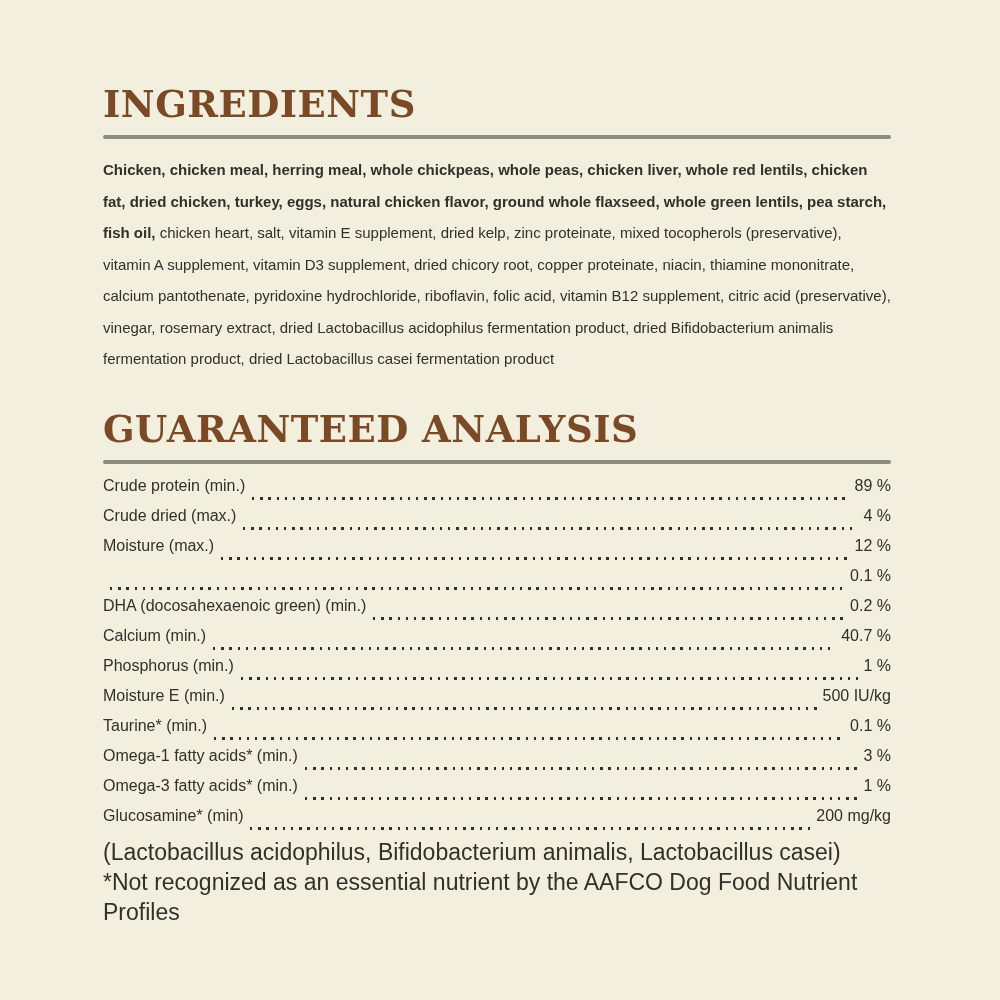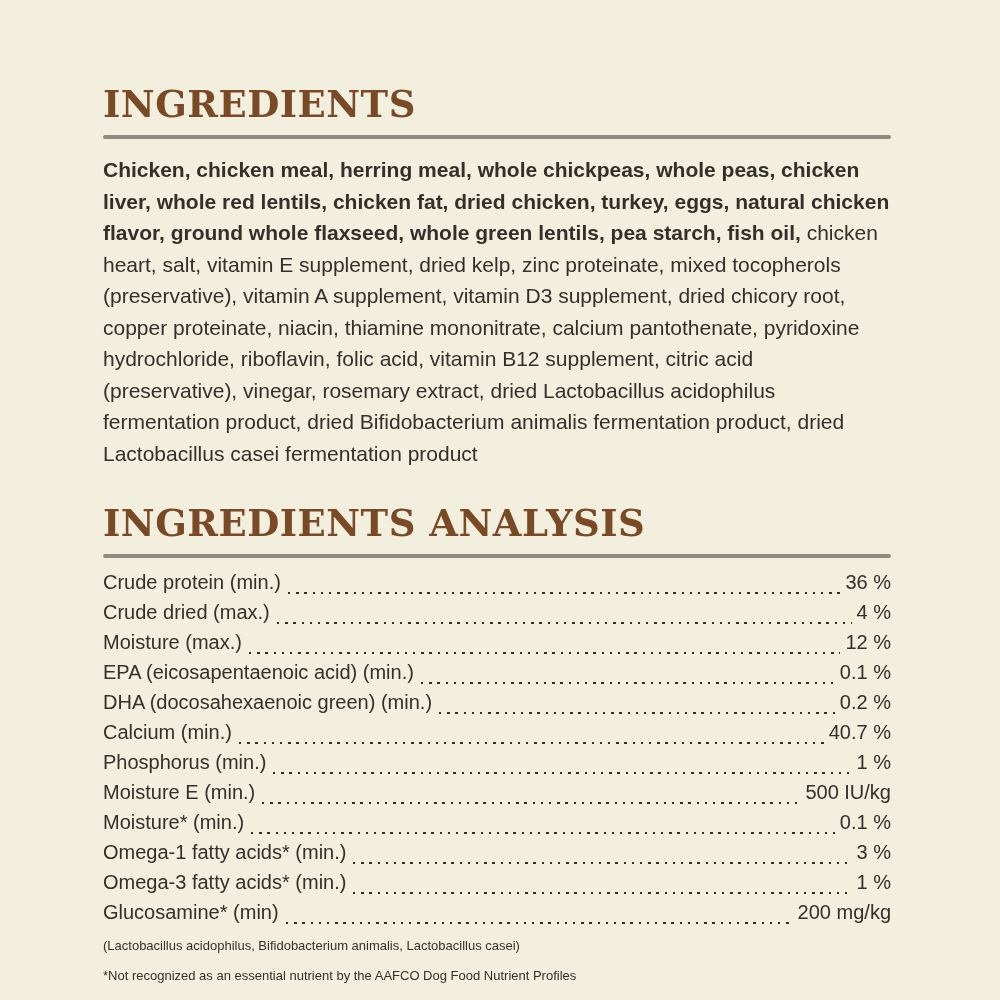--- a/index.html
+++ b/index.html
@@ -21,92 +21,91 @@
     color: #7a4926;
   }
   .section-rule {
     height: 4px;
     background: #8c8c81;
     border-radius: 2px;
     margin-top: 9px;
   }
   .ingredients-text {
     margin-top: 15px;
-    font-size: 21px;
+    font-size: 15px;
     line-height: 31.5px;
     color: #32302a;
     text-align: left;
   }
   .ingredients-text .bold-part { font-weight: 700; }
   .ga-section { margin-top: 32px; }
   .ga-rows { margin-top: 13px; }
   .ga-row {
     display: flex;
     align-items: baseline;
     height: 30px;
-    font-size: 20px;
+    font-size: 16px;
     color: #32302a;
     white-space: nowrap;
   }
   .ga-label { flex: 0 0 auto; }
   .ga-leader {
     flex: 1 1 auto;
     align-self: flex-end;
     height: 2.5px;
     margin: 0 5px 7px 7px;
     background: repeating-linear-gradient(
       to right,
       #32302a 0 2.4px,
       transparent 2.4px 8.2px
     );
   }
   .ga-value { flex: 0 0 auto; }
   .ga-note, .ga-footnote {
-    font-size: 13px;
+    font-size: 23px;
     line-height: 30px;
     color: #32302a;
   }
 </style>
 </head>
 <body>
 
 <div class="label-page">
 
   <div class="ingredients-section">
     <div class="section-title">INGREDIENTS</div>
     <div class="section-rule"></div>
     <p class="ingredients-text"><span class="bold-part">Chicken, chicken meal, herring meal, whole chickpeas, whole peas, chicken liver, whole red lentils, chicken fat, dried chicken, turkey, eggs, natural chicken flavor, ground whole flaxseed, whole green lentils, pea starch, fish oil,</span><span class="regular-part"> chicken heart, salt, vitamin E supplement, dried kelp, zinc proteinate, mixed tocopherols (preservative), vitamin A supplement, vitamin D3 supplement, dried chicory root, copper proteinate, niacin, thiamine mononitrate, calcium pantothenate, pyridoxine hydrochloride, riboflavin, folic acid, vitamin B12 supplement, citric acid (preservative), vinegar, rosemary extract, dried Lactobacillus acidophilus fermentation product, dried Bifidobacterium animalis fermentation product, dried Lactobacillus casei fermentation product</span></p>
   </div>
 
   <div class="ga-section">
-    <div class="section-title">INGREDIENTS ANALYSIS</div>
+    <div class="section-title">GUARANTEED ANALYSIS</div>
     <div class="section-rule"></div>
 
     <div class="ga-rows" id="ga-rows">
   <div class="ga-row">
     <span class="ga-label">Crude protein (min.)</span>
     <span class="ga-leader"></span>
-    <span class="ga-value">36 %</span>
+    <span class="ga-value">89 %</span>
   </div>
 
 
   <div class="ga-row">
     <span class="ga-label">Crude dried (max.)</span>
     <span class="ga-leader"></span>
     <span class="ga-value">4 %</span>
   </div>
 
   <div class="ga-row">
     <span class="ga-label">Moisture (max.)</span>
     <span class="ga-leader"></span>
     <span class="ga-value">12 %</span>
   </div>
 
   <div class="ga-row">
-    <span class="ga-label">EPA (eicosapentaenoic acid) (min.)</span>
     <span class="ga-leader"></span>
     <span class="ga-value">0.1 %</span>
   </div>
 
   <div class="ga-row">
     <span class="ga-label">DHA (docosahexaenoic green) (min.)</span>
     <span class="ga-leader"></span>
     <span class="ga-value">0.2 %</span>
   </div>
 
@@ -122,21 +121,21 @@
     <span class="ga-value">1 %</span>
   </div>
 
   <div class="ga-row">
     <span class="ga-label">Moisture E (min.)</span>
     <span class="ga-leader"></span>
     <span class="ga-value">500 IU/kg</span>
   </div>
 
   <div class="ga-row">
-    <span class="ga-label">Moisture* (min.)</span>
+    <span class="ga-label">Taurine* (min.)</span>
     <span class="ga-leader"></span>
     <span class="ga-value">0.1 %</span>
   </div>
 
   <div class="ga-row">
     <span class="ga-label">Omega-1 fatty acids* (min.)</span>
     <span class="ga-leader"></span>
     <span class="ga-value">3 %</span>
   </div>
 

